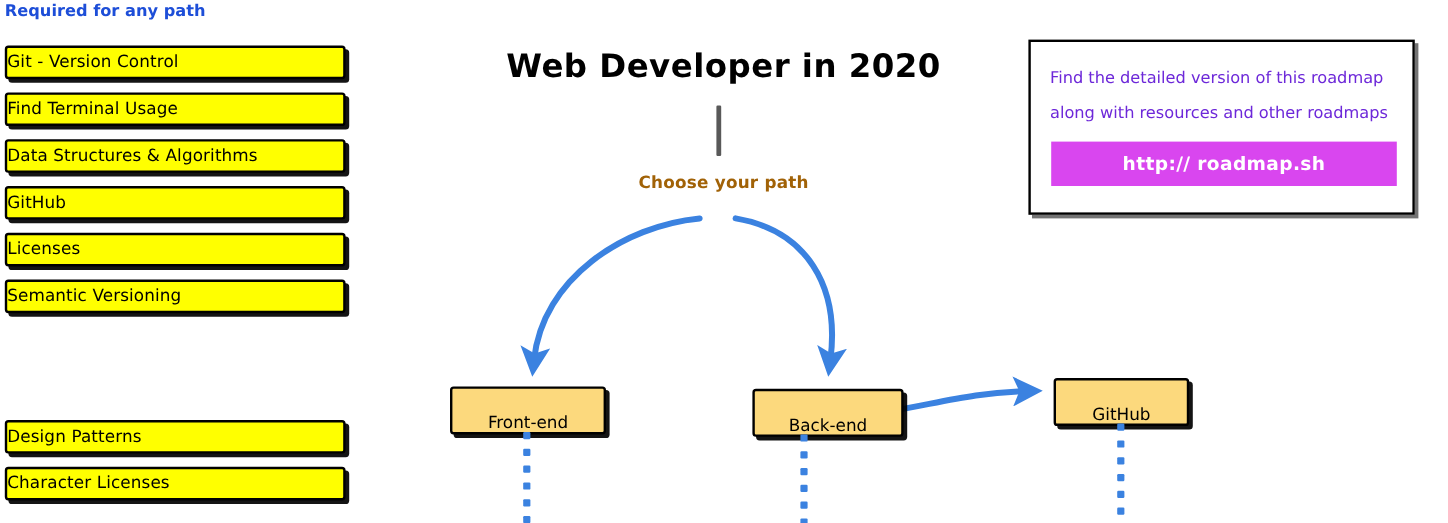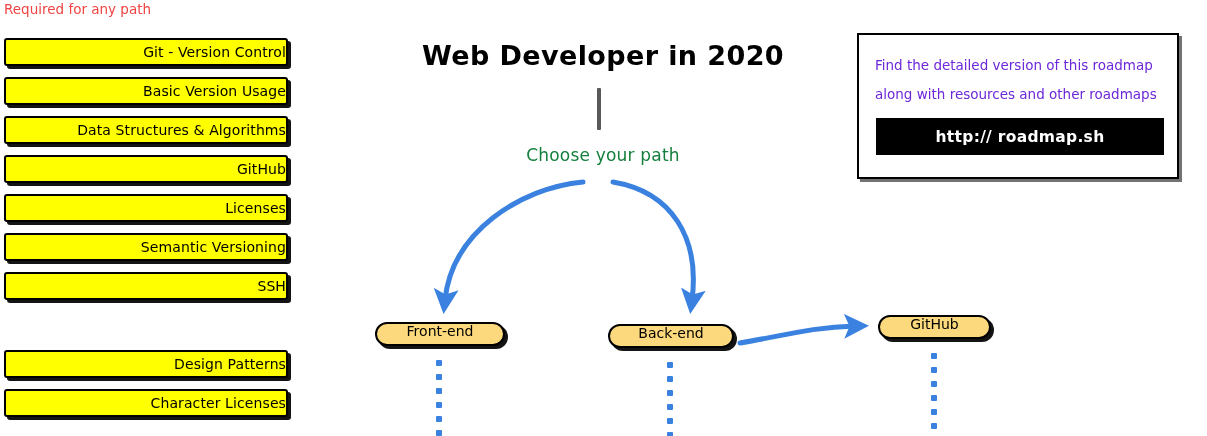--- a/index.html
+++ b/index.html
@@ -26,38 +26,38 @@
     left: 4px;
     top: 0;
     width: 292px;
     height: 436px;
   }
   #sidebar-title {
     position: absolute;
     left: 0px;
     top: 1px;
     font-size: 13.5px;
-    font-weight: normal;
-    color: #ef4444;
+    font-weight: bold;
+    color: #1d4ed8;
     letter-spacing: 0px;
     white-space: nowrap;
   }
   .topic-box {
     position: absolute;
     left: 0px;
     width: 284px;
     height: 28px;
     box-sizing: border-box;
     background: #ffff00;
     border: 2.5px solid #000000;
     border-radius: 3px;
     box-shadow: 3px 3px 0 0 rgba(0,0,0,0.92);
     display: flex;
     align-items: center;
-    justify-content: flex-end;
+    justify-content: flex-start;
   }
   .topic-label {
     font-size: 14px;
     color: #000000;
     white-space: nowrap;
     line-height: 1;
     letter-spacing: 0.1px;
   }
   #main-title-inner {
     position: absolute;
@@ -79,47 +79,47 @@
     height: 42px;
     background: #595959;
     border-radius: 1px;
   }
   #choose-path {
     position: absolute;
     left: 478px;
     top: 145px;
     width: 250px;
     text-align: center;
-    font-size: 17px;
-    font-weight: normal;
-    color: #15803d;
+    font-size: 14px;
+    font-weight: bold;
+    color: #a16207;
     letter-spacing: 0.2px;
   }
 
   
   #connectors {
     position: absolute;
     left: 0;
     top: 0;
     width: 1207px;
     height: 436px;
     pointer-events: none;
   }
 
   
   .path-node {
     position: absolute;
-    height: 24px;
+    height: 40px;
     box-sizing: border-box;
     background: #fcd englisch;
     border: 2.5px solid #000000;
-    border-radius: 14px;
+    border-radius: 3px;
     box-shadow: 3px 3px 0 0 rgba(0,0,0,0.92);
     display: flex;
-    align-items: flex-start;
+    align-items: flex-end;
     justify-content: center;
     background: #fcd97d;
   }
   .path-node-label {
     font-size: 14px;
     color: #000000;
     white-space: nowrap;
     line-height: 1;
   }
 
@@ -158,21 +158,21 @@
     letter-spacing: 0px;
   }
   #info-line-1 { top: 22px; }
   #info-line-2 { top: 51px; }
   #info-button {
     position: absolute;
     left: 17px;
     top: 83px;
     width: 288px;
     height: 37px;
-    background: #000000;
+    background: #d946ef;
     display: flex;
     align-items: center;
     justify-content: center;
     border: none;
     padding: 0;
     cursor: pointer;
   }
   #info-button-label {
     font-size: 15.5px;
     font-weight: bold;
@@ -186,36 +186,33 @@
 
 <div id="canvas">
 
   <div id="sidebar">
     <div id="sidebar-title">Required for any path</div>
 
     <div class="topic-box" style="top:38px">
       <span class="topic-label">Git - Version Control</span>
     </div>
     <div class="topic-box" style="top:77px">
-      <span class="topic-label">Basic Version Usage</span>
+      <span class="topic-label">Find Terminal Usage</span>
     </div>
     <div class="topic-box" style="top:155px">
       <span class="topic-label">GitHub</span>
     </div>
     <div class="topic-box" style="top:116px">
       <span class="topic-label">Data Structures &amp; Algorithms</span>
     </div>
     <div class="topic-box" style="top:233px">
       <span class="topic-label">Semantic Versioning</span>
     </div>
     <div class="topic-box" style="top:194px">
       <span class="topic-label">Licenses</span>
-    </div>
-    <div class="topic-box" style="top:272px">
-      <span class="topic-label">SSH</span>
     </div>
     <div class="topic-box" style="top:350px">
       <span class="topic-label">Design Patterns</span>
     </div>
     <div class="topic-box" style="top:389px">
       <span class="topic-label">Character Licenses</span>
     </div>
   </div>
 
   <div id="main-title-inner">Web Developer in 2020</div>
@@ -243,21 +240,21 @@
   </div>
   <div class="dotted-trail" style="left:436px; top:360px;">
     <i></i>
     <i></i>
     <i></i>
     <i></i>
     <i></i>
     <i></i>
   </div>
 
-  <div class="path-node" style="left:608px; top:324px; width:126px;">
+  <div class="path-node" style="left:627px; top:324px; width:126px;">
     <span class="path-node-label">Back-end</span>
   </div>
   <div class="dotted-trail" style="left:667px; top:362px;">
     <i></i>
     <i></i>
     <i></i>
     <i></i>
     <i></i>
     <i></i>
   </div>

